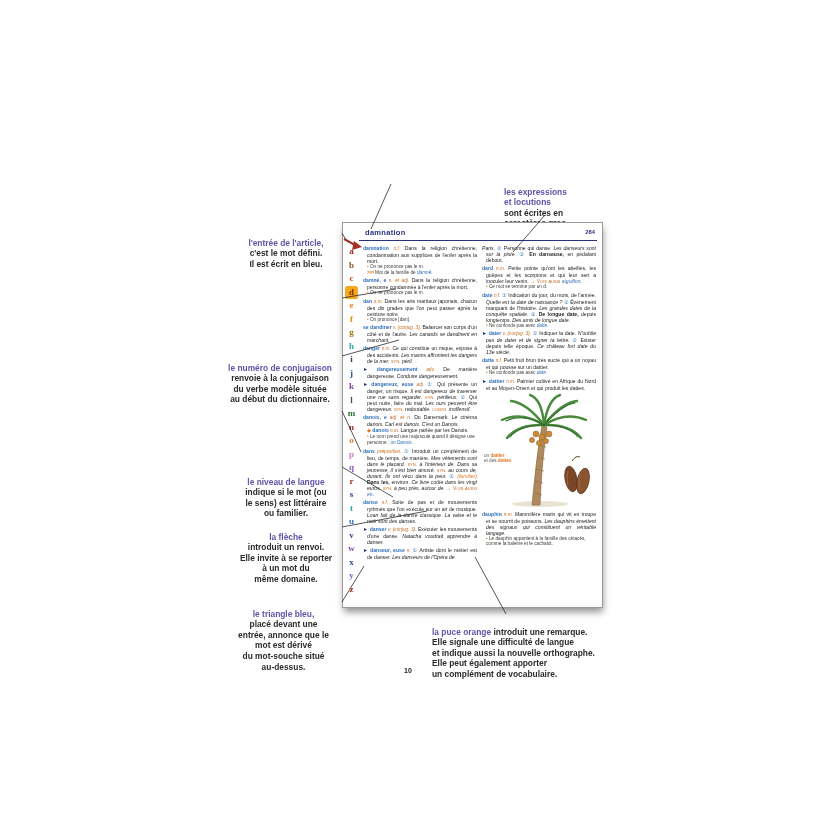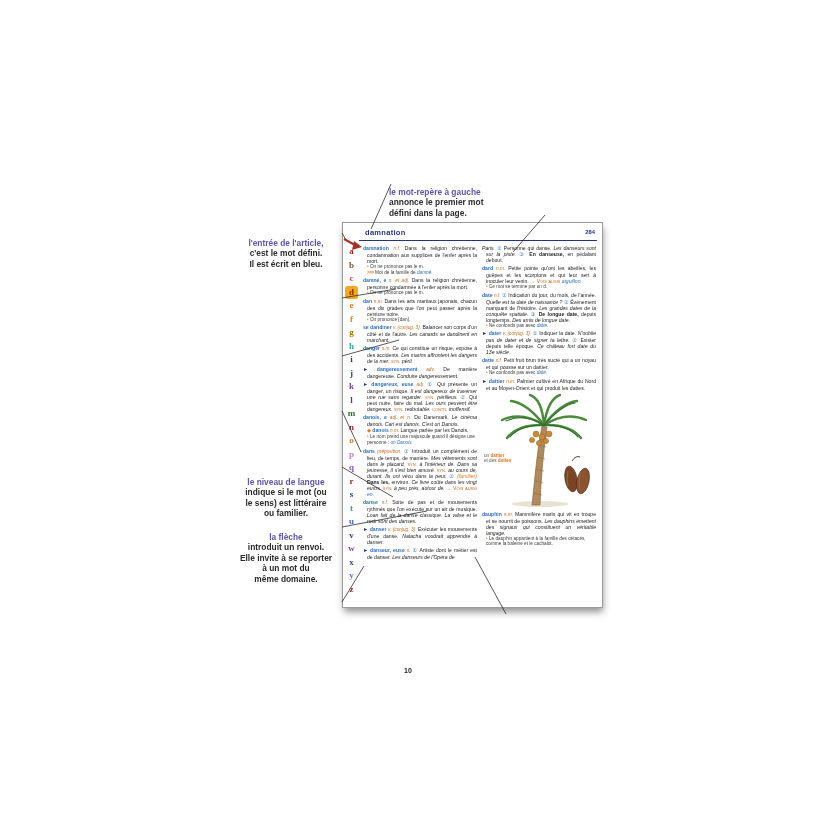--- a/index.html
+++ b/index.html
@@ -60,45 +60,67 @@
   
   #lines-overlay{position:absolute;left:0;top:0;pointer-events:none;}
   #footer-page{position:absolute;left:404px;top:667px;font-size:7px;font-weight:bold;color:#222;}
 </style>
 </head>
 <body>
 
 <div id="canvas">
 
 
-  <div class="ann" style="left:389px;top:176px;width:132px">
-    <span class="lead">le mot-repère à gauche</span><span class="rest">
-annonce le premier mot
-défini dans la page.</span>
+  <div class="ann" style="left:504px;top:176px;width:102px">
+    <span class="lead">les expressions
+et locutions</span><span class="rest">
+sont écrites en
+caractères gras.</span>
   </div>
 
   <div class="ann right" style="left:232px;top:227px;width:108px">
     <span class="lead">l'entrée de l'article,</span><span class="rest">
 c'est le mot défini.
 Il est écrit en bleu.</span>
+  </div>
+  <div class="ann right" style="left:220px;top:352px;width:120px">
+    <span class="lead">le numéro de conjugaison</span><span class="rest">
+renvoie à la conjugaison
+du verbe modèle située
+au début du dictionnaire.</span>
   </div>
   <div class="ann right" style="left:232px;top:466px;width:108px">
     <span class="lead">le niveau de langue</span><span class="rest">
 indique si le mot (ou
 le sens) est littéraire
 ou familier.</span>
   </div>
   <div class="ann right" style="left:232px;top:521px;width:108px">
     <span class="lead">la flèche</span><span class="rest">
 introduit un renvoi.
 Elle invite à se reporter
 à un mot du
 même domaine.</span>
   </div>
-
+  <div class="ann right" style="left:227px;top:598px;width:113px">
+    <span class="lead">le triangle bleu,</span><span class="rest">
+placé devant une
+entrée, annonce que le
+mot est dérivé
+du mot-souche situé
+au-dessus.</span>
+  </div>
+
+  <div class="ann" style="left:432px;top:616px;width:186px">
+    <span class="lead">la puce orange</span><span class="rest"> introduit une remarque.
+Elle signale une difficulté de langue
+et indique aussi la nouvelle orthographe.
+Elle peut également apporter
+un complément de vocabulaire.</span>
+  </div>
 
   <div id="dict-page">
     <div id="run-head">damnation</div>
     <div id="page-no">284</div>
     <div id="head-rule"></div>
     <div id="alphabet">
         <span class="abc" style="color: rgb(156, 39, 32);">a</span>
         <span class="abc" style="color: rgb(138, 90, 43);">b</span>
         <span class="abc" style="color: rgb(212, 58, 47);">c</span>
         <span class="abc active" style="color: rgb(122, 48, 0);">d</span>

